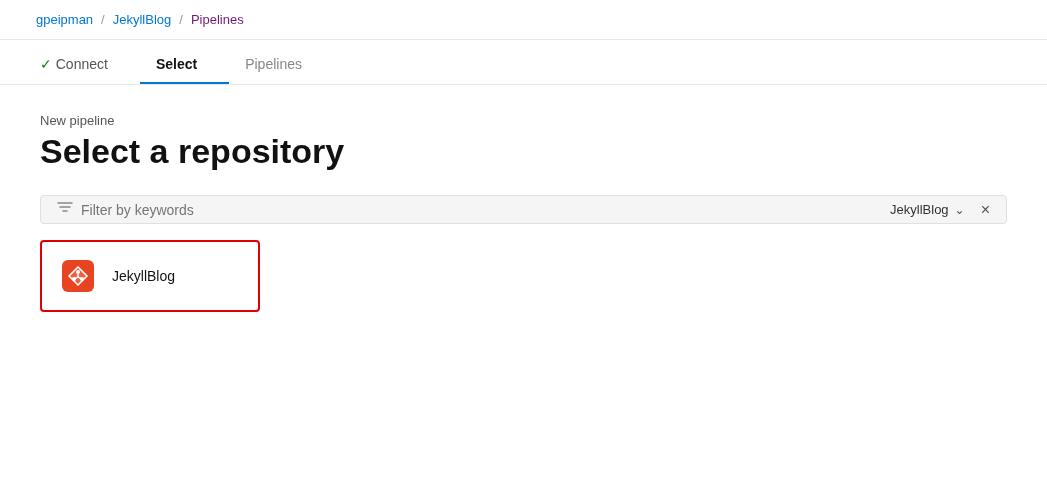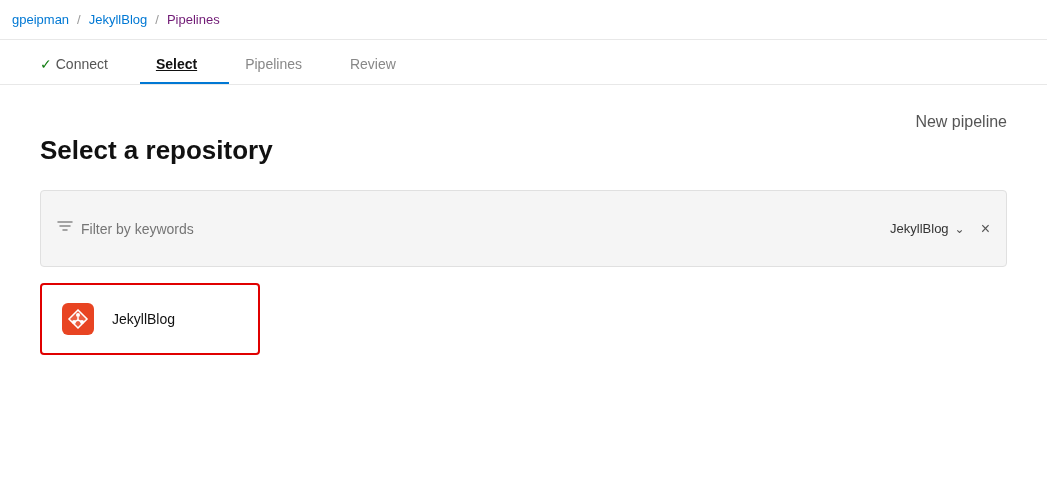--- a/index.html
+++ b/index.html
@@ -10,21 +10,21 @@
       font-size: 14px;
     }
     .page-wrapper {
       width: 1047px;
       min-height: 504px;
       background: #fff;
       padding: 0;
     }
     
     .breadcrumb {
-      padding: 12px 12px;
+      padding: 12px 36px;
       font-size: 13px;
       color: #555;
       border-bottom: 1px solid #e8e8e8;
       display: flex;
       align-items: center;
       gap: 8px;
     }
     .breadcrumb-sep {
       color: #999;
     }
@@ -48,21 +48,20 @@
       padding: 16px 32px 12px 16px;
       font-size: 14px;
       color: #888;
       cursor: pointer;
       position: relative;
       white-space: nowrap;
     }
     .step-item.active {
       color: #111;
       font-weight: 600;
-      text-decoration: underline;
     }
     .step-item.active::after {
       content: '';
       position: absolute;
       bottom: 0;
       left: 0;
       right: 0;
       height: 2px;
       background: #0078d4;
     }
@@ -71,39 +70,38 @@
     }
     .step-check {
       color: #107c10;
       margin-right: 4px;
     }
     
     .main-content {
       padding: 28px 40px;
     }
     .page-subtitle {
-      font-size: 16px;
+      font-size: 13px;
       color: #555;
       margin-bottom: 4px;
-      text-align: right;
     }
     .page-title {
-      font-size: 26px;
+      font-size: 34px;
       font-weight: 700;
       color: #111;
       margin-bottom: 24px;
     }
     
     .filter-bar {
       display: flex;
       align-items: center;
       background: #f5f5f5;
       border: 1px solid #e0e0e0;
       border-radius: 4px;
-      padding: 28px 16px;
+      padding: 4px 16px;
       margin-bottom: 16px;
       gap: 8px;
     }
     .filter-icon {
       color: #888;
       font-size: 14px;
     }
     .filter-input {
       flex: 1;
       border: none;
@@ -176,23 +174,20 @@
 
   <div class="steps-nav">
     <div class="step-item completed">
       <span class="step-check">✓</span><span>Connect</span>
     </div>
     <div class="step-item active">
       <span>Select</span>
     </div>
     <div class="step-item">
       <span>Pipelines</span>
-    </div>
-    <div class="step-item">
-      <span>Review</span>
     </div>
   </div>
 
   <div class="main-content">
     <div class="page-subtitle">New pipeline</div>
     <div class="page-title">Select a repository</div>
 
     <div class="filter-bar">
       <span class="filter-icon">
         <svg width="16" height="16" viewBox="0 0 16 16" fill="none" xmlns="http://www.w3.org/2000/svg">

